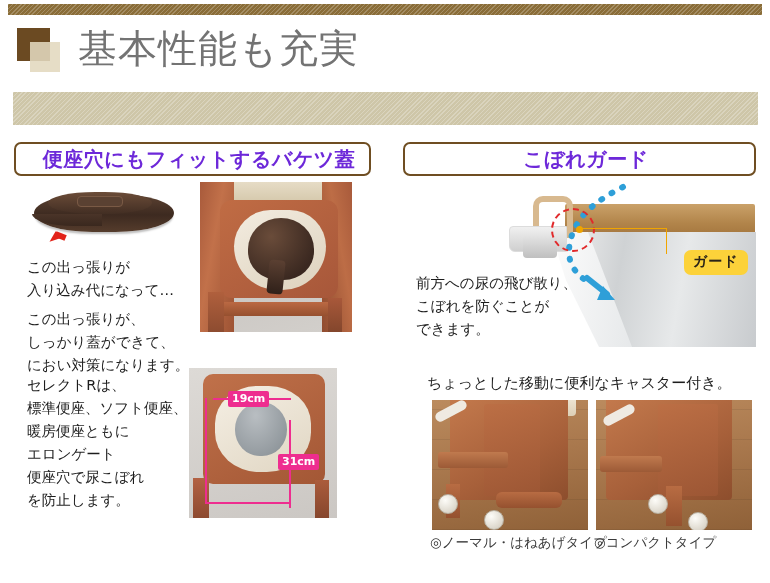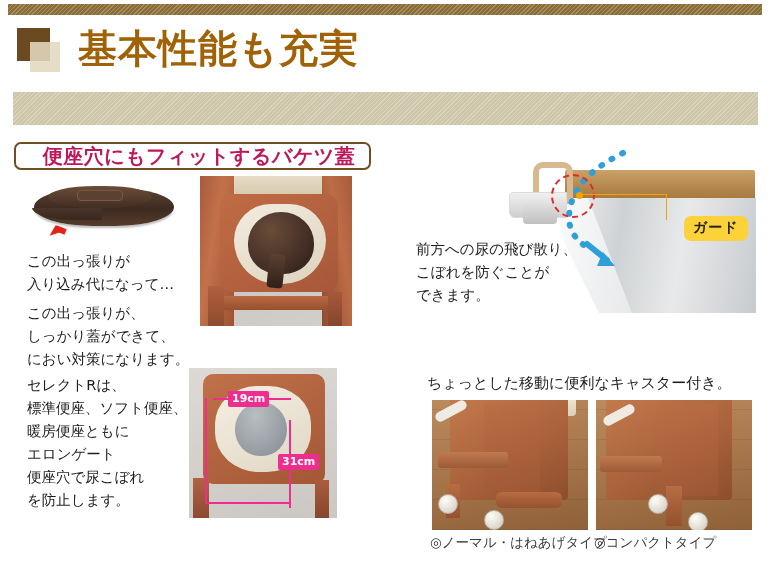--- a/index.html
+++ b/index.html
@@ -29,45 +29,45 @@
   .head-icon .sq-dark {
     position: absolute; left: 0; top: 0; width: 33px; height: 33px;
     background: #6b4a22;
   }
   .head-icon .sq-light {
     position: absolute; left: 13px; top: 14px; width: 30px; height: 30px;
     background: rgba(226,216,190,.88);
   }
   .head-title {
     position: absolute; left: 78px; top: 20px;
-    font-size: 39px; font-weight: bold; color: #a16207;
+    font-size: 39px; font-weight: normal; color: #737373;
     letter-spacing: 1px; line-height: 58px; white-space: nowrap;
   }
   .band {
     position: absolute; left: 13px; top: 92px;
     width: 745px; height: 33px;
     background-color: #cec6a8;
     background-image: repeating-linear-gradient(
       -45deg,
       rgba(255,255,255,.25) 0px, rgba(255,255,255,.25) 1px,
       rgba(0,0,0,0) 1px, rgba(0,0,0,0) 3px);
   }
 
   
   .panel { position: absolute; }
   .p1 { left: 14px;  top: 142px; width: 357px; }
   .p2 { left: 403px; top: 142px; width: 353px; }
   .p3 { left: 14px;  top: 362px; width: 357px; }
   .p4 { left: 403px; top: 362px; width: 353px; }
 
   .panel-title {
-    height: 28px; border: 2px solid #6f4e22; border-radius: 7px;
+    height: 34px; border: 2px solid #6f4e22; border-radius: 7px;
     background: #ffffff;
     display: flex; align-items: center; justify-content: center;
-    font-size: 20px; font-weight: bold; color: #be185d;
+    font-size: 20px; font-weight: bold; color: #6d28d9;
     letter-spacing: .5px;
     padding-left: 13px;
   }
   .panel-body { position: relative; }
 
   .para {
     font-size: 14.5px; color: #1d1d1d; line-height: 23px;
     white-space: pre-line;
   }
 
@@ -294,20 +294,21 @@
           <div class="cm-rail"></div>
           <div class="cm-leg-l"></div>
           <div class="cm-leg-r"></div>
         </div>
       </div>
 
     </div>
   </div>
 
   <div class="panel p2">
+    <div class="panel-title">こぼれガード</div>
     <div class="panel-body" style="height:175px">
 
       <div class="diagram">
         <div class="gd-arm"></div>
         <div class="gd-bucket"></div>
         <div class="gd-bucket-edge"></div>
         <div class="gd-hook"></div>
         <div class="gd-seat"></div>
         <div class="gd-seat2"></div>
 

